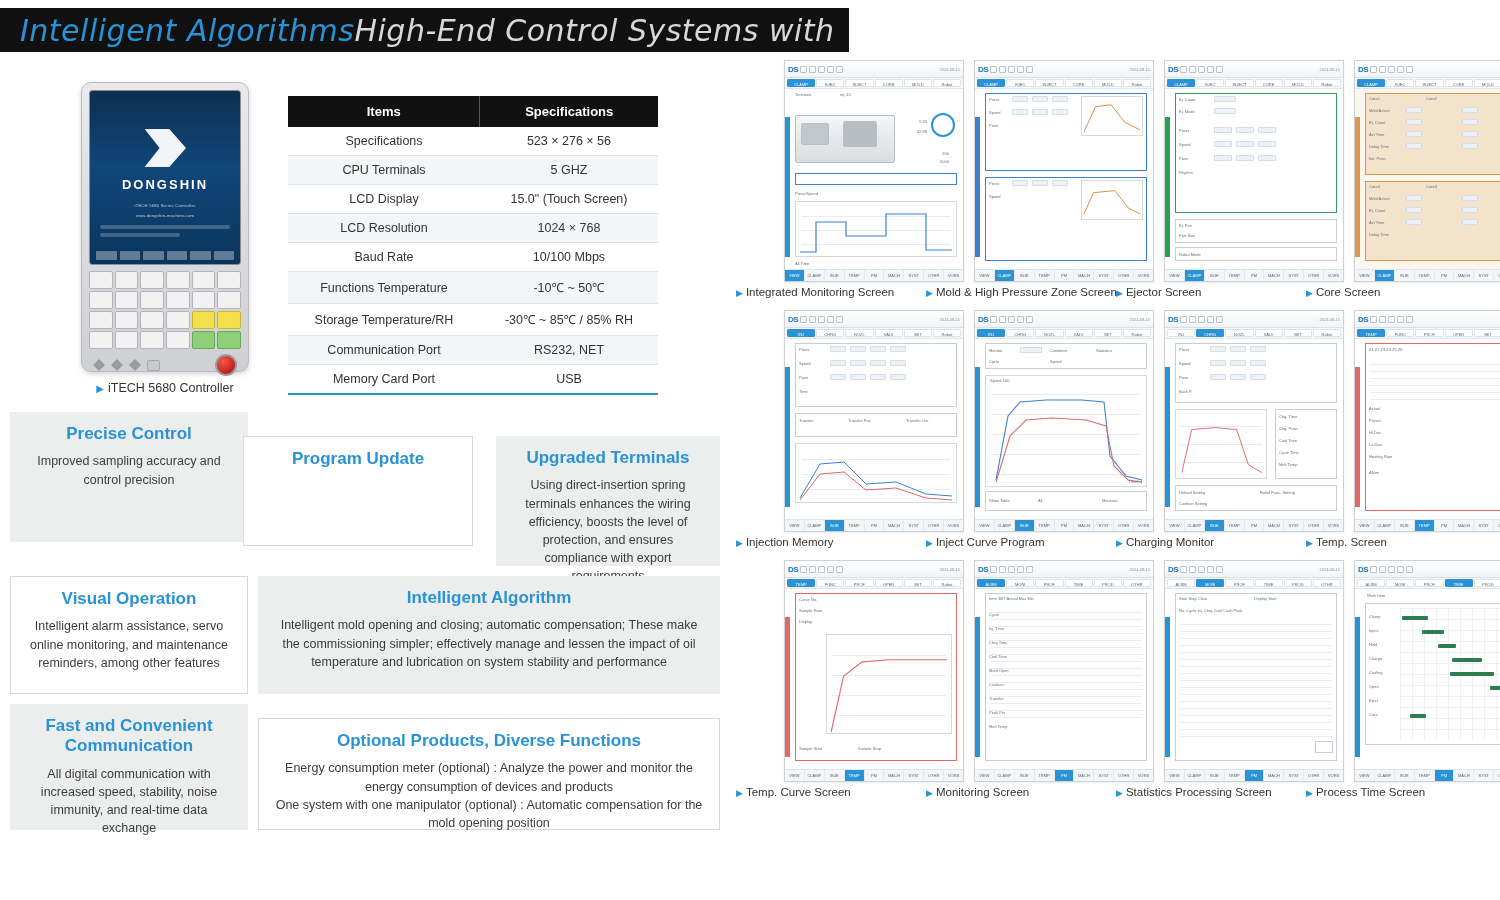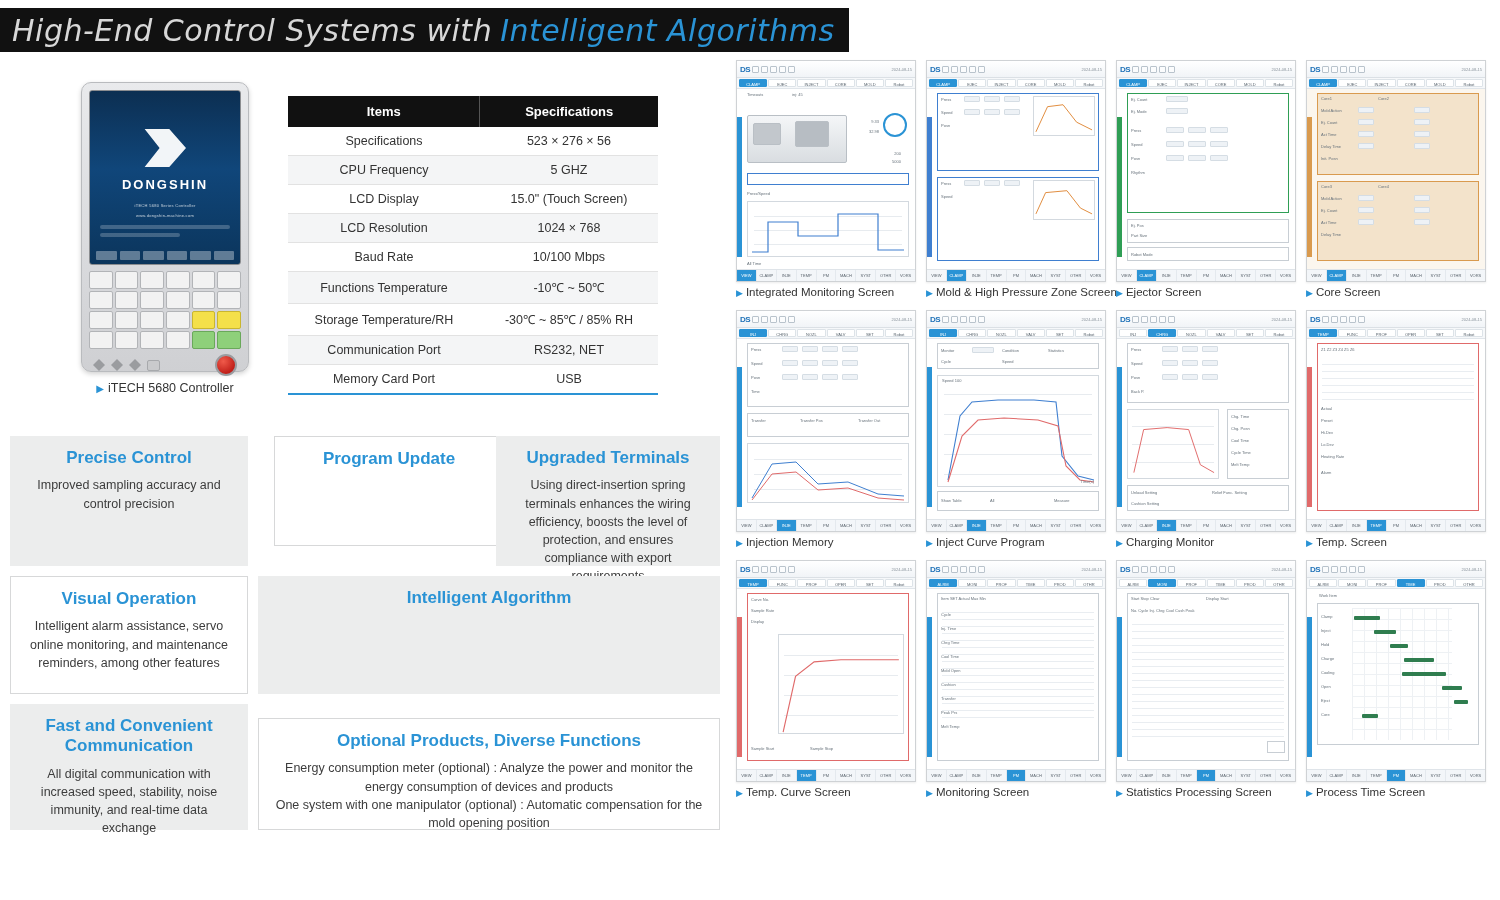--- a/index.html
+++ b/index.html
@@ -207,20 +207,21 @@
     grid-template-rows: repeat(3, 250px);
   }
   .shot { width: 190px; }
   .shot-frame {
     width: 180px; height: 222px;
     border: 1px solid #cfd2d5;
     background: #ffffff;
     position: relative;
     overflow: hidden;
     box-shadow: 0 1px 2px rgba(0,0,0,0.08);
+    margin-left: 48px;
   }
   .shot-caption {
     margin-top: 4px;
     font-size: 11.5px;
     color: #333;
     white-space: nowrap;
   }
   .shot-caption .tri { color: #2a93d5; font-size: 9px; padding-right: 3px; }
 
   
@@ -328,22 +329,22 @@
       linear-gradient(to right, #eef1f4 1px, transparent 1px),
       linear-gradient(to bottom, #eef1f4 1px, transparent 1px);
   }
 </style>
 </head>
 <body>
 
 <div id="page">
 
   <div id="title-banner">
+    <span class="title-text title-accent">Intelligent Algorithms</span>
     <span class="title-text">High-End Control Systems with</span>
-    <span class="title-text title-accent">Intelligent Algorithms</span>
   </div>
 
   <div id="controller-block">
     <div class="device">
       <div class="device-screen">
         <div class="logo-mark"></div>
         <div class="logo-word">DONGSHIN</div>
         <div class="screen-sub" style="top:112px;">iTECH 5680 Series Controller</div>
         <div class="screen-sub" style="top:122px;">www.dongshin-machine.com</div>
         <div class="screen-line" style="top:134px;"></div>
@@ -402,21 +403,21 @@
         <th>Items</th>
         <th>Specifications</th>
       </tr>
     </thead>
     <tbody>
       <tr>
         <td>Specifications</td>
         <td>523 × 276 × 56</td>
       </tr>
       <tr class="alt">
-        <td>CPU Frequency</td>
+        <td>CPU Terminals</td>
         <td>5 GHZ</td>
       </tr>
       <tr>
         <td>LCD Display</td>
         <td>15.0" (Touch Screen)</td>
       </tr>
       <tr class="alt">
         <td>LCD Resolution</td>
         <td>1024 × 768</td>
       </tr>
@@ -436,41 +437,42 @@
         <td>Communication Port</td>
         <td>RS232, NET</td>
       </tr>
       <tr>
         <td>Memory Card Port</td>
         <td>USB</td>
       </tr>
     </tbody>
   </table>
 
-  <div class="fbox" style="left:10px; top:436px; width:238px; height:130px;">
+  <div class="fbox" style="left:10px; top:412px; width:238px; height:130px;">
     <h3>Precise Control</h3>
     <p>Improved sampling accuracy and control precision</p>
   </div>
 
-  <div class="fbox white" style="left:274px; top:436px; width:230px; height:110px;">
+  <div class="fbox white" style="left:243px; top:436px; width:230px; height:110px;">
     <h3>Program Update</h3>
   </div>
 
   <div class="fbox" style="left:496px; top:436px; width:224px; height:130px;">
     <h3>Upgraded Terminals</h3>
     <p>Using direct-insertion spring terminals enhances the wiring efficiency, boosts the level of protection, and ensures compliance with export requirements</p>
   </div>
 
   <div class="fbox white" style="left:10px; top:576px; width:238px; height:118px;">
     <h3>Visual Operation</h3>
     <p>Intelligent alarm assistance, servo online monitoring, and maintenance reminders, among other features</p>
   </div>
 
   <div class="fbox" style="left:258px; top:576px; width:462px; height:118px;">
     <h3>Intelligent Algorithm</h3>
+    <p>Intelligent mold opening and closing; automatic compensation; These make the commissioning simpler; effectively manage and lessen the impact of oil temperature and lubrication on system stability and performance</p>
   </div>
 
   <div class="fbox" style="left:10px; top:704px; width:238px; height:126px;">
     <h3>Fast and Convenient Communication</h3>
     <p>All digital communication with increased speed, stability, noise immunity, and real-time data exchange</p>
   </div>
 
   <div class="fbox white" style="left:258px; top:718px; width:462px; height:112px;">
     <h3>Optional Products, Diverse Functions</h3>
     <p style="white-space: pre-line;">Energy consumption meter (optional) : Analyze the power and monitor the energy consumption of devices and products

